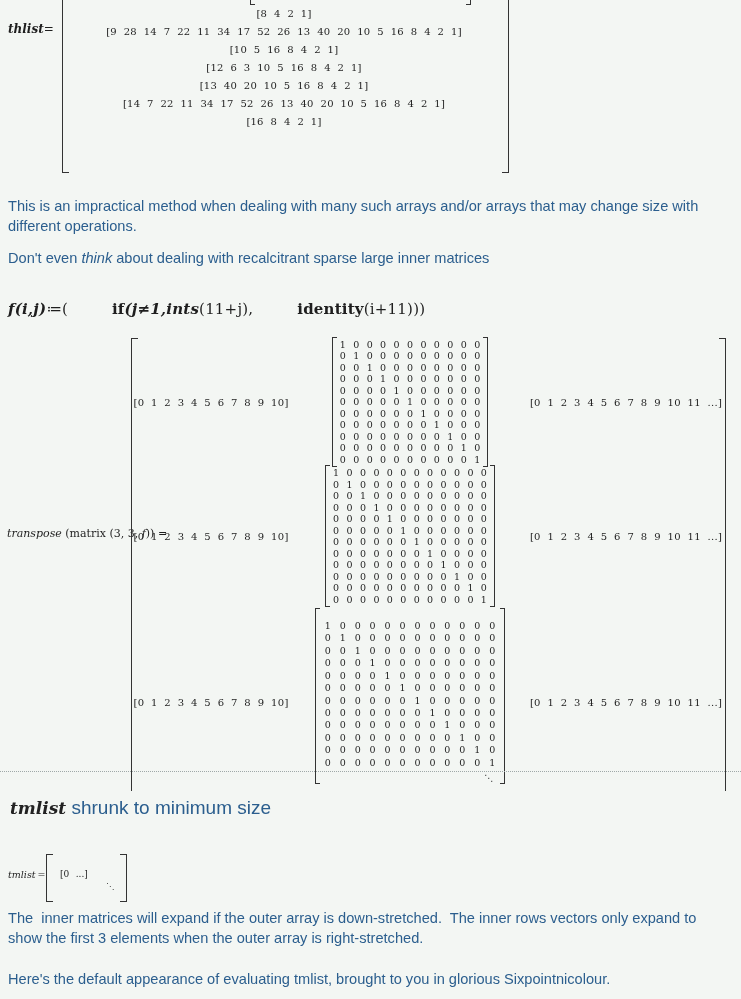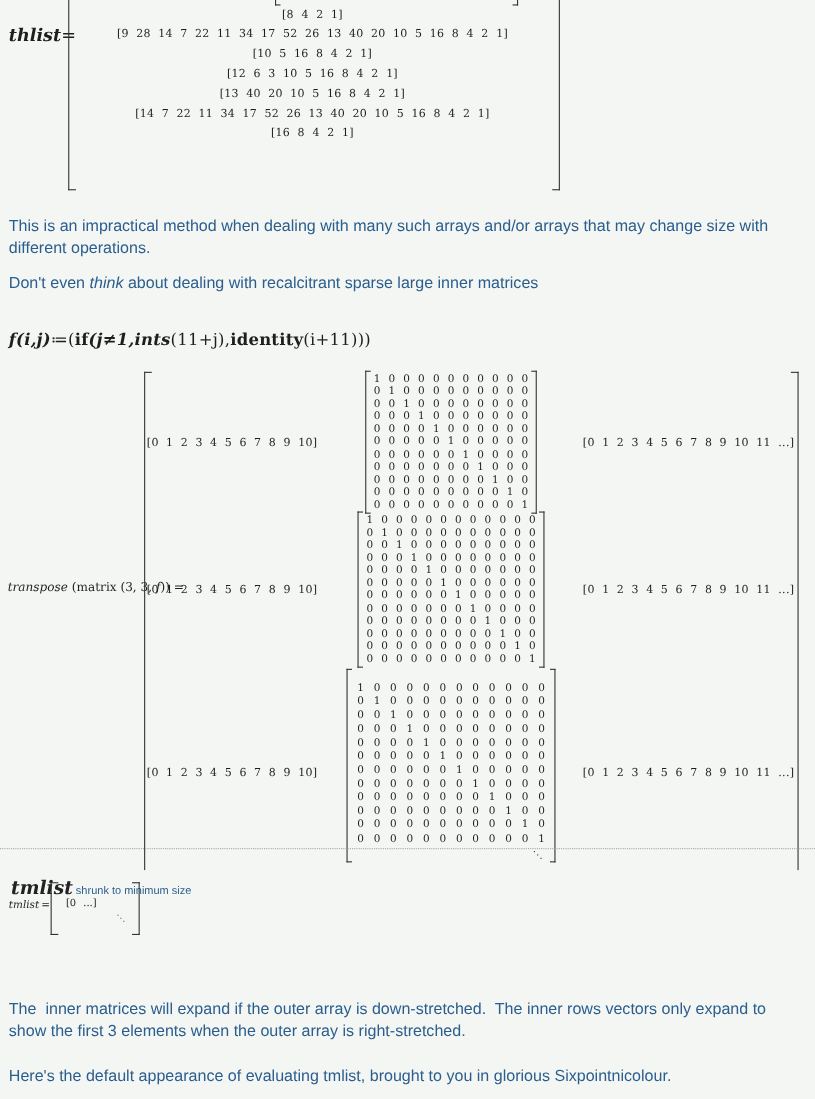--- a/index.html
+++ b/index.html
@@ -8,21 +8,21 @@
   .abs{position:absolute;}
 
   
   .blue{color:#2b5e8e;font-family:"Liberation Sans",sans-serif;font-size:14.6px;line-height:20px;}
   .pline{white-space:pre-wrap;}
   .em{font-style:italic;}
 
   
   .mvar{font-style:italic;font-weight:600;}
   .mrom{font-weight:500;}
-  .mkw{font-weight:700;}
+  .mkw{font-weight:700;margin-left:44px;}
   .mkwit{font-weight:700;font-style:italic;}
 
   
   .vrow{white-space:pre;}
   .vrow::before{content:"[";}
   .vrow::after{content:"]";}
   .thl-rows{display:flex;flex-direction:column;align-items:center;padding-top:5px;}
   .thl-rows .vrow{font-size:10px;line-height:18px;word-spacing:0.35em;letter-spacing:0.2px;}
   .vec10{font-size:10px;word-spacing:0.32em;letter-spacing:0.3px;}
 
@@ -57,21 +57,21 @@
 
   .mlabel{font-size:11px;white-space:pre;}
   .mlabel .it{font-style:italic;}
 </style>
 </head>
 <body>
 
 <div class="page">
 
   <section class="abs" style="left:0;top:0;width:520px;height:180px;">
-    <span class="abs mlabel" style="left:8px;top:22px;font-size:16px;"><span class="mvar">thlist</span><span class="mrom">=</span></span>
+    <span class="abs mlabel" style="left:8px;top:22px;font-size:12px;"><span class="mvar">thlist</span><span class="mrom">=</span></span>
 
     <div class="stubl" style="left:250px;top:0;"></div>
     <div class="stubr" style="left:466px;top:0;"></div>
 
     <div class="bigb l bs" style="left:62px;top:0;height:172px;"></div>
     <div class="bigb r bs" style="left:502px;top:0;height:172px;"></div>
 
     <div class="abs thl-rows" style="left:66px;top:0;width:436px;">
         <div class="vrow">8 4 2 1</div>
         <div class="vrow">9 28 14 7 22 11 34 17 52 26 13 40 20 10 5 16 8 4 2 1</div>
@@ -153,24 +153,24 @@
           <div class="mrow">0 0 0 0 0 0 0 0 0 0 1 0</div>
           <div class="mrow">0 0 0 0 0 0 0 0 0 0 0 1</div>
         </div>
       <span class="vrow vec10 c9">0 1 2 3 4 5 6 7 8 9 10 11 ...</span>
     </div>
   </section>
 
   <div class="sep" style="top:771px;"></div>
 
   <section class="abs" style="left:10px;top:798px;">
-    <span class="mvar" style="font-size:17px;color:#222;">tmlist</span><span class="blue" style="font-size:10px;"> shrunk to minimum size</span>
+    <span class="mvar" style="font-size:17px;color:#222;">tmlist</span><span class="blue" style="font-size:19px;"> shrunk to minimum size</span>
   </section>
 
-  <section class="abs" style="left:8px;top:800px;width:140px;height:54px;">
+  <section class="abs" style="left:8px;top:852px;width:140px;height:54px;">
     <span class="abs mlabel" style="left:0;top:17px;font-size:9.5px;"><span class="it">tmlist</span> <span>=</span></span>
     <div class="bigb l ts bs" style="left:38px;top:2px;height:46px;"></div>
     <div class="bigb r ts bs" style="left:112px;top:2px;height:46px;"></div>
     <span class="abs vrow" style="left:52px;top:17px;font-size:9px;word-spacing:0.4em;">0 ...</span>
     <span class="abs ddots" style="left:98px;top:30px;font-size:8px;">⋱</span>
   </section>
 
   <section class="abs blue" style="left:8px;top:908px;width:728px;">
       <div class="pline">The  inner matrices will expand if the outer array is down-stretched.  The inner rows vectors only expand to</div>
       <div class="pline">show the first 3 elements when the outer array is right-stretched.</div>

